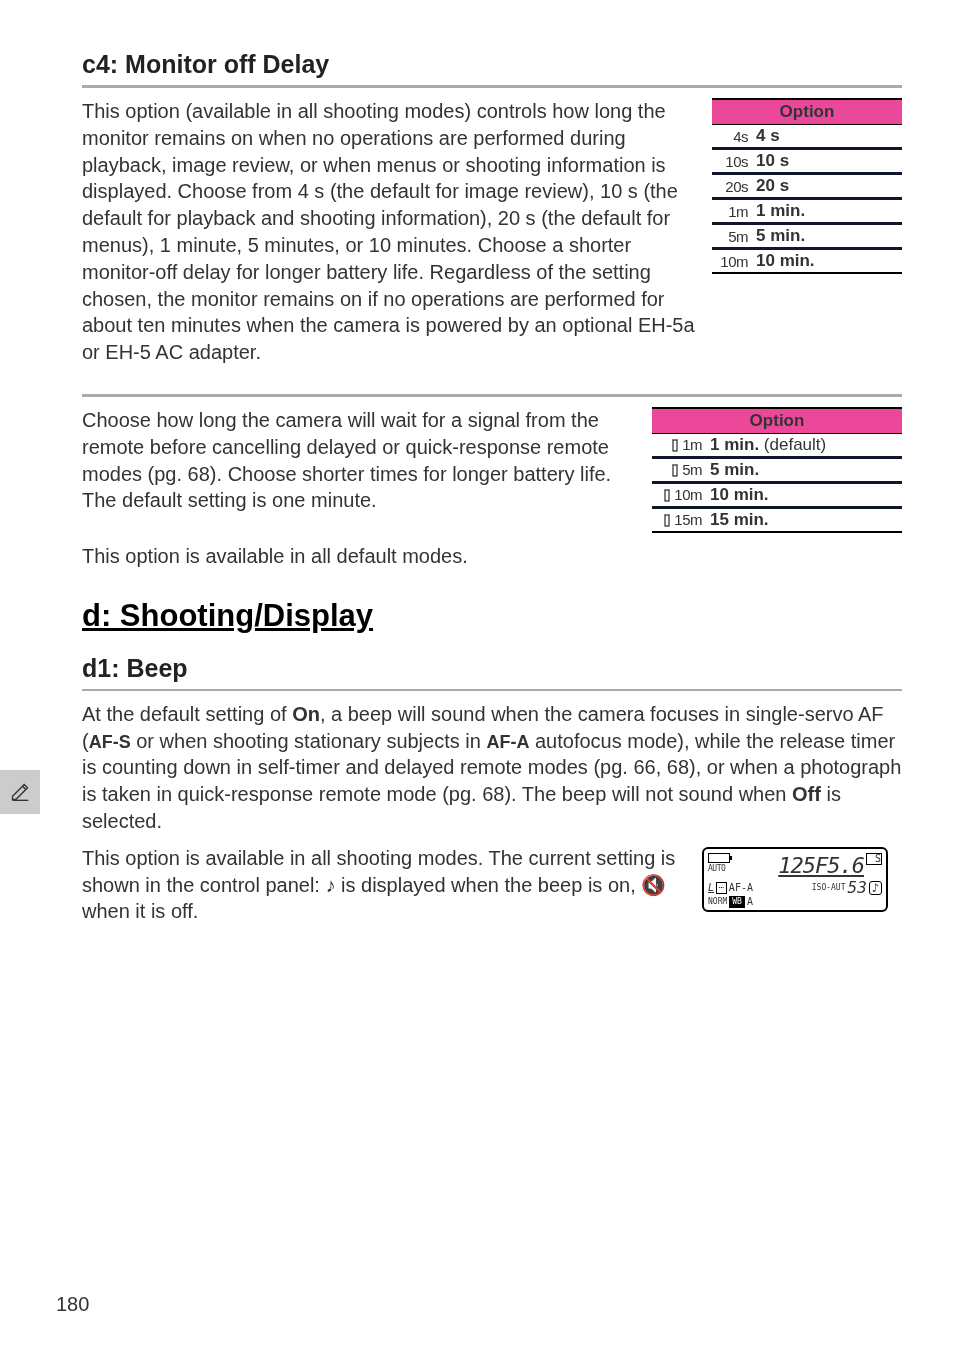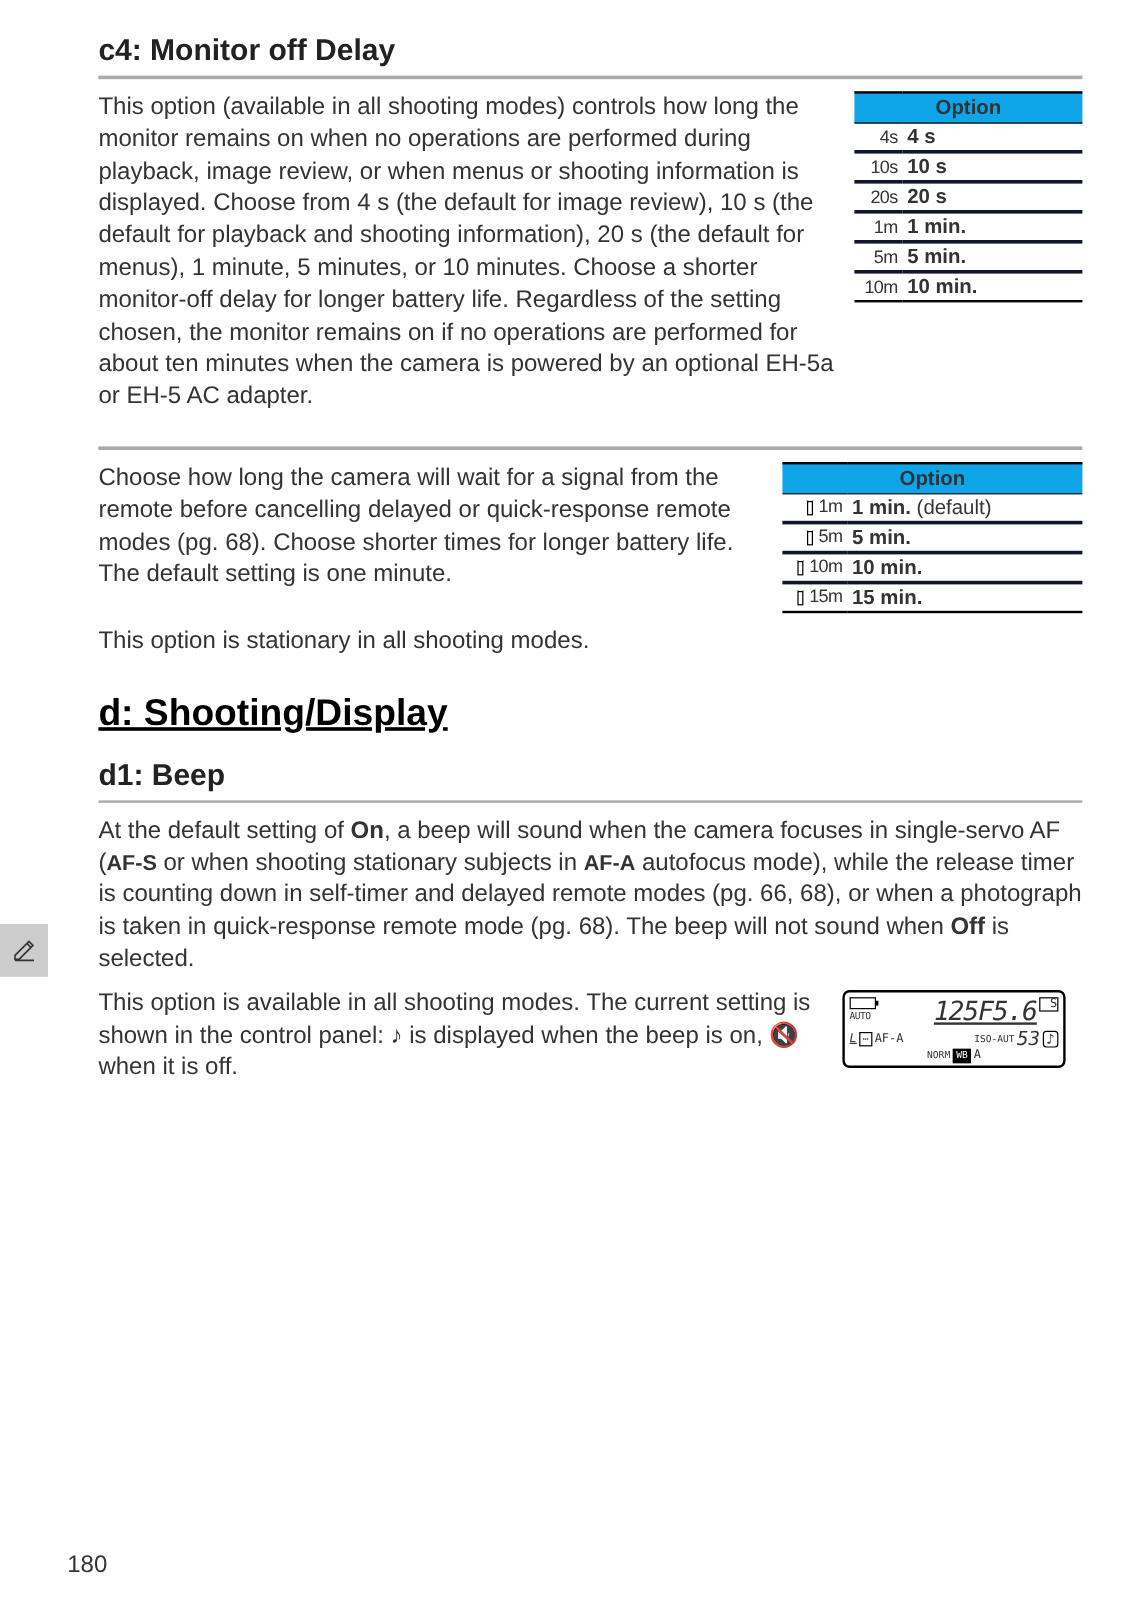--- a/index.html
+++ b/index.html
@@ -1,28 +1,28 @@
 <!DOCTYPE html>
 <html><head>
 <meta charset="utf-8">
 <style>
   * { box-sizing: border-box; margin: 0; padding: 0; }
   html, body { width: 954px; height: 1352px; background: #fff; font-family: "Segoe UI", "Helvetica Neue", Arial, sans-serif; color: #333; }
-  .page { position: relative; width: 954px; height: 1352px; padding: 28px 52px 40px 82px; }
+  .page { position: relative; width: 954px; height: 1352px; padding: 50px 52px 40px 82px; }
   h2.sec-heading { font-size: 25px; font-weight: 700; color: #222; margin-bottom: 6px; }
   .rule { height: 3px; background: #aaa; margin-bottom: 10px; }
   .rule.thin { height: 2px; }
   p.body { font-size: 20px; line-height: 1.34; color: #333; }
   .block { margin-bottom: 28px; }
   .cols { display: flex; }
   .txtcol { flex: 1; padding-right: 10px; }
   .tblcol { width: 190px; }
   .tblcol.wide { width: 250px; }
   table.opt { width: 100%; border-collapse: collapse; font-size: 17px; }
-  table.opt th { background: #0ea5e9; font-weight: 700; text-align: center; padding: 2px 0; border-top: 2px solid #000; border-bottom: 1px solid #000; }
+  table.opt th { background: #ec4899; font-weight: 700; text-align: center; padding: 2px 0; border-top: 2px solid #000; border-bottom: 1px solid #000; }
   table.opt td { padding: 1px 4px; border-bottom: 3px solid #0f172a; font-weight: 700; vertical-align: middle; }
   table.opt tr:last-child td { border-bottom: 2px solid #000; }
   table.opt td.sym { font-family: Arial, sans-serif; font-weight: 400; text-align: right; width: 40px; font-size: 15px; letter-spacing: -0.5px; }
   table.opt.wide td.sym { width: 54px; }
   .normal { font-weight: 400; }
   h1.major { font-size: 31px; font-weight: 700; text-decoration: underline; margin: 12px 0 20px 0; color: #000; }
   .side-tab { position: absolute; left: 0; top: 770px; width: 40px; height: 44px; background: #ccc; display: flex; align-items: center; justify-content: center; }
   .pencil-icon { width: 20px; height: 20px; }
   .pagenum { position: absolute; bottom: 36px; left: 56px; font-size: 20px; }
   .lcd-panel { border: 2px solid #000; border-radius: 6px; padding: 4px 4px 2px 4px; width: 186px; font-family: monospace; }
@@ -123,21 +123,21 @@
             <td class="sym"><span class="remote-sym"><svg width="10" height="14">
                       <rect x="3" y="1" width="4" height="11" fill="none" stroke="#000" stroke-width="1"></rect>
                       <path d="M2 0 Q5 -2 8 0" fill="none" stroke="#000" stroke-width="0.8"></path>
                     </svg></span><span>15m</span></td>
             <td>15 min.</td>
           </tr>
         </tbody>
           </table>
       </div>
     </div>
-    <p class="body" style="margin-top:10px">This option is stationary in all shooting modes.</p>
+    <p class="body" style="margin-top:10px">This option is available in all default modes.</p>
   </div>
 
   <h1 class="major">d: Shooting/Display</h1>
 
   <div class="block">
     <h2 class="sec-heading">d1: Beep</h2>
     <div class="rule thin"></div>
     <p class="body">
       <span>At the default setting of </span><span class="bold">On</span><span>, a beep will sound when the camera focuses in single-servo AF (</span><span class="af-label">AF-S</span><span> or when shooting stationary subjects in </span><span class="af-label">AF-A</span><span> autofocus mode), while the release timer is counting down in self-timer and delayed remote modes (pg. 66, 68), or when a photograph is taken in quick-response remote mode (pg. 68).  The beep will not sound when </span><span class="bold">Off</span><span> is selected.</span>
     </p>
@@ -165,21 +165,21 @@
               <span style="text-decoration:underline; font-style:italic">L</span>
               <span class="lcd-small-box">⋯</span>
               <span>AF-A</span>
             </div>
             <div style="display:flex; align-items:center">
               <span style="font-size:8px">ISO-AUT</span>
               <span style="font-style:italic; font-size:16px; margin:0 2px">53</span>
               <span style="border:1px solid #000; border-radius:3px; padding:0 2px; font-size:12px">♪</span>
             </div>
           </div>
-          <div class="lcd-row2" style="justify-content:center">
+          <div class="lcd-row2" style="justify-content:flex-start">
             <span style="font-size:8px">NORM</span>
             <span class="lcd-small-box" style="background:#000; color:#fff">WB</span>
             <span style="font-size:10px">A</span>
           </div>
         </div>
       </div>
     </div>
   </div>
 
   <div class="side-tab">

